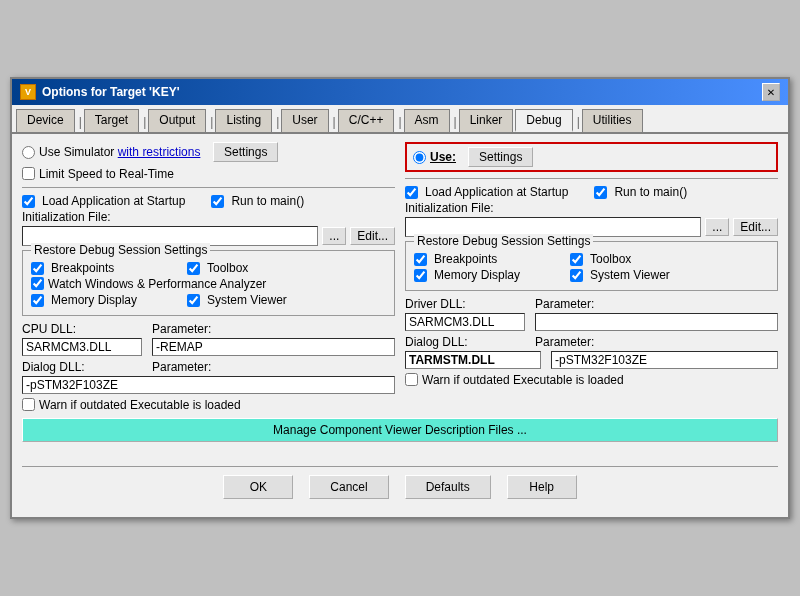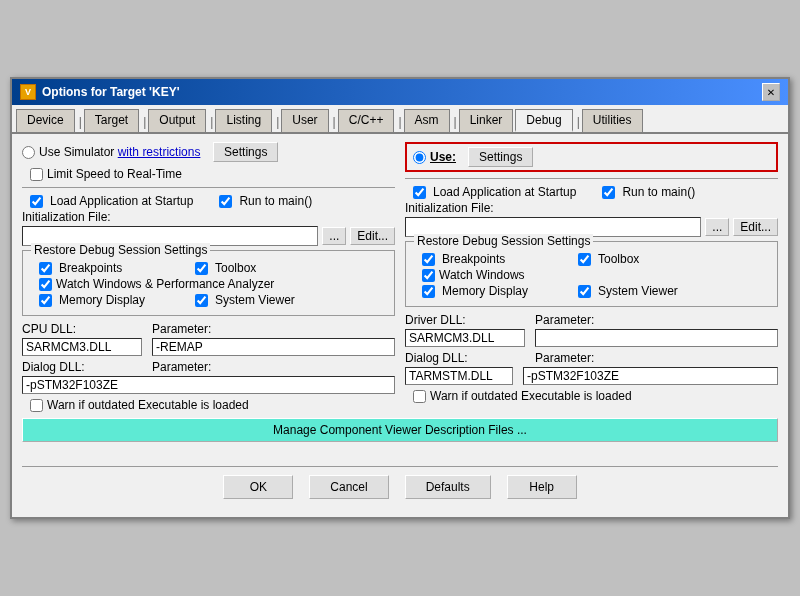--- a/index.html
+++ b/index.html
@@ -139,23 +139,22 @@
       font-size: 12px;
       padding: 1px;
     }
     .section-sep {
       border: none;
       border-top: 1px solid #999;
       margin: 6px 0;
     }
     .checkbox-row {
       display: flex;
-      align-items: flex-end;
+      align-items: flex-start;
       margin-bottom: 2px;
-      margin-left: 8px;
     }
     .checkbox-row label {
       margin-right: 16px;
       display: flex;
       align-items: center;
       gap: 3px;
     }
     .group-box {
       border: 1px solid #999;
       padding: 6px 8px;
@@ -389,24 +388,20 @@
               <label style="width:140px">
                 <input type="checkbox" checked="" style="">
                 <span>Breakpoints</span>
               </label>
               <label>
                 <input type="checkbox" checked="" style="">
                 <span>Toolbox</span>
               </label>
             </div>
             <div class="checkbox-row">
-              <input type="checkbox" checked="" style="">
-              <span>Watch Windows</span>
-            </div>
-            <div class="checkbox-row">
               <label style="width:140px">
                 <input type="checkbox" checked="" style="">
                 <span>Memory Display</span>
               </label>
               <label>
                 <input type="checkbox" checked="" style="">
                 <span>System Viewer</span>
               </label>
             </div>
           </div>
@@ -419,21 +414,21 @@
           </div>
           <div style="display:flex; gap:10px; margin-bottom:4px">
             <input type="text" value="SARMCM3.DLL" style="width: 120px; background: white; border: 1px inset rgb(128, 128, 128); padding: 1px 3px; font-size: 12px;">
             <input type="text" value="" style="flex: 1 1 0%; background: white; border: 1px inset rgb(128, 128, 128); padding: 1px 3px; font-size: 12px;">
           </div>
           <div style="display:flex; gap:10px; margin-bottom:2px">
             <span style="width:120px">Dialog DLL:</span>
             <span>Parameter:</span>
           </div>
           <div style="display:flex; gap:10px; margin-bottom:4px">
-            <input type="text" value="TARMSTM.DLL" style="width: 108px; background: white; border: 1px inset rgb(128, 128, 128); padding: 1px 3px; font-size: 12px;">
+            <input type="text" value="TARMSTM.DLL" style="width: 136px; background: white; border: 1px inset rgb(128, 128, 128); padding: 1px 3px; font-size: 12px; font-weight: bold;">
             <input type="text" value="-pSTM32F103ZE" style="flex: 1 1 0%; background: white; border: 1px inset rgb(128, 128, 128); padding: 1px 3px; font-size: 12px;">
           </div>
         </div>
 
         <div class="checkbox-row">
           <input type="checkbox" style="">
           <span>Warn if outdated Executable is loaded</span>
         </div>
       </div>
 

